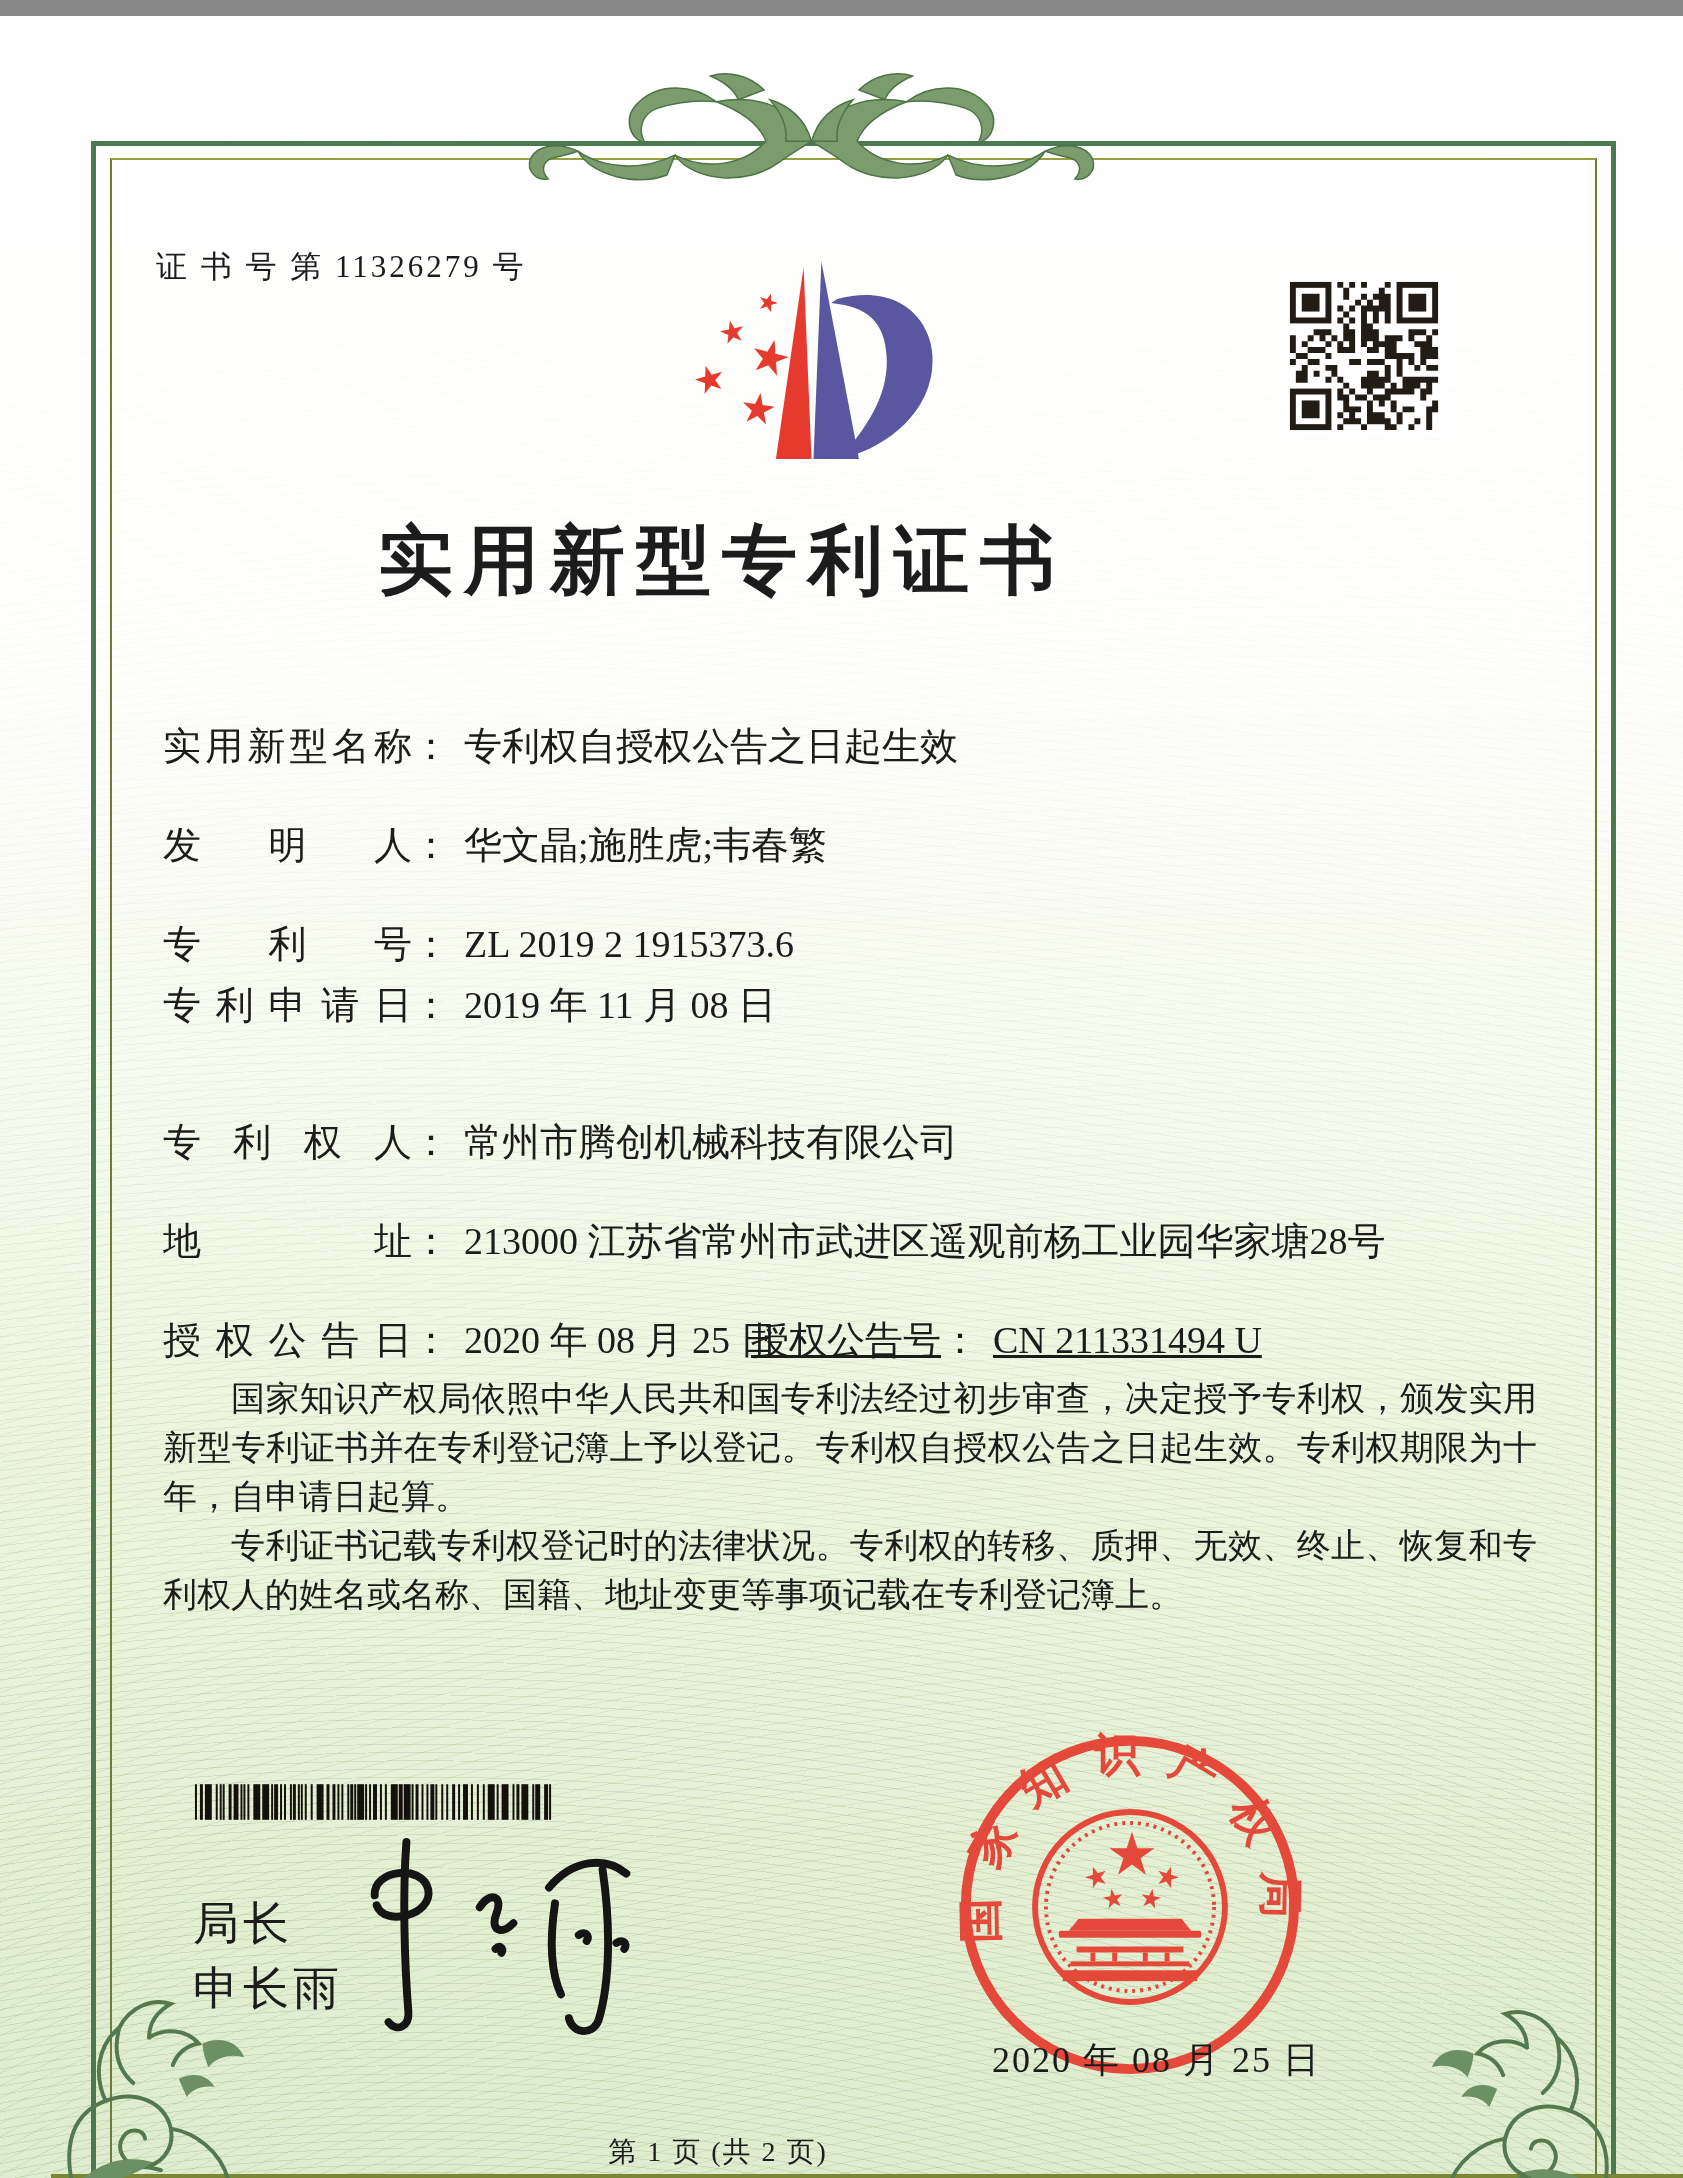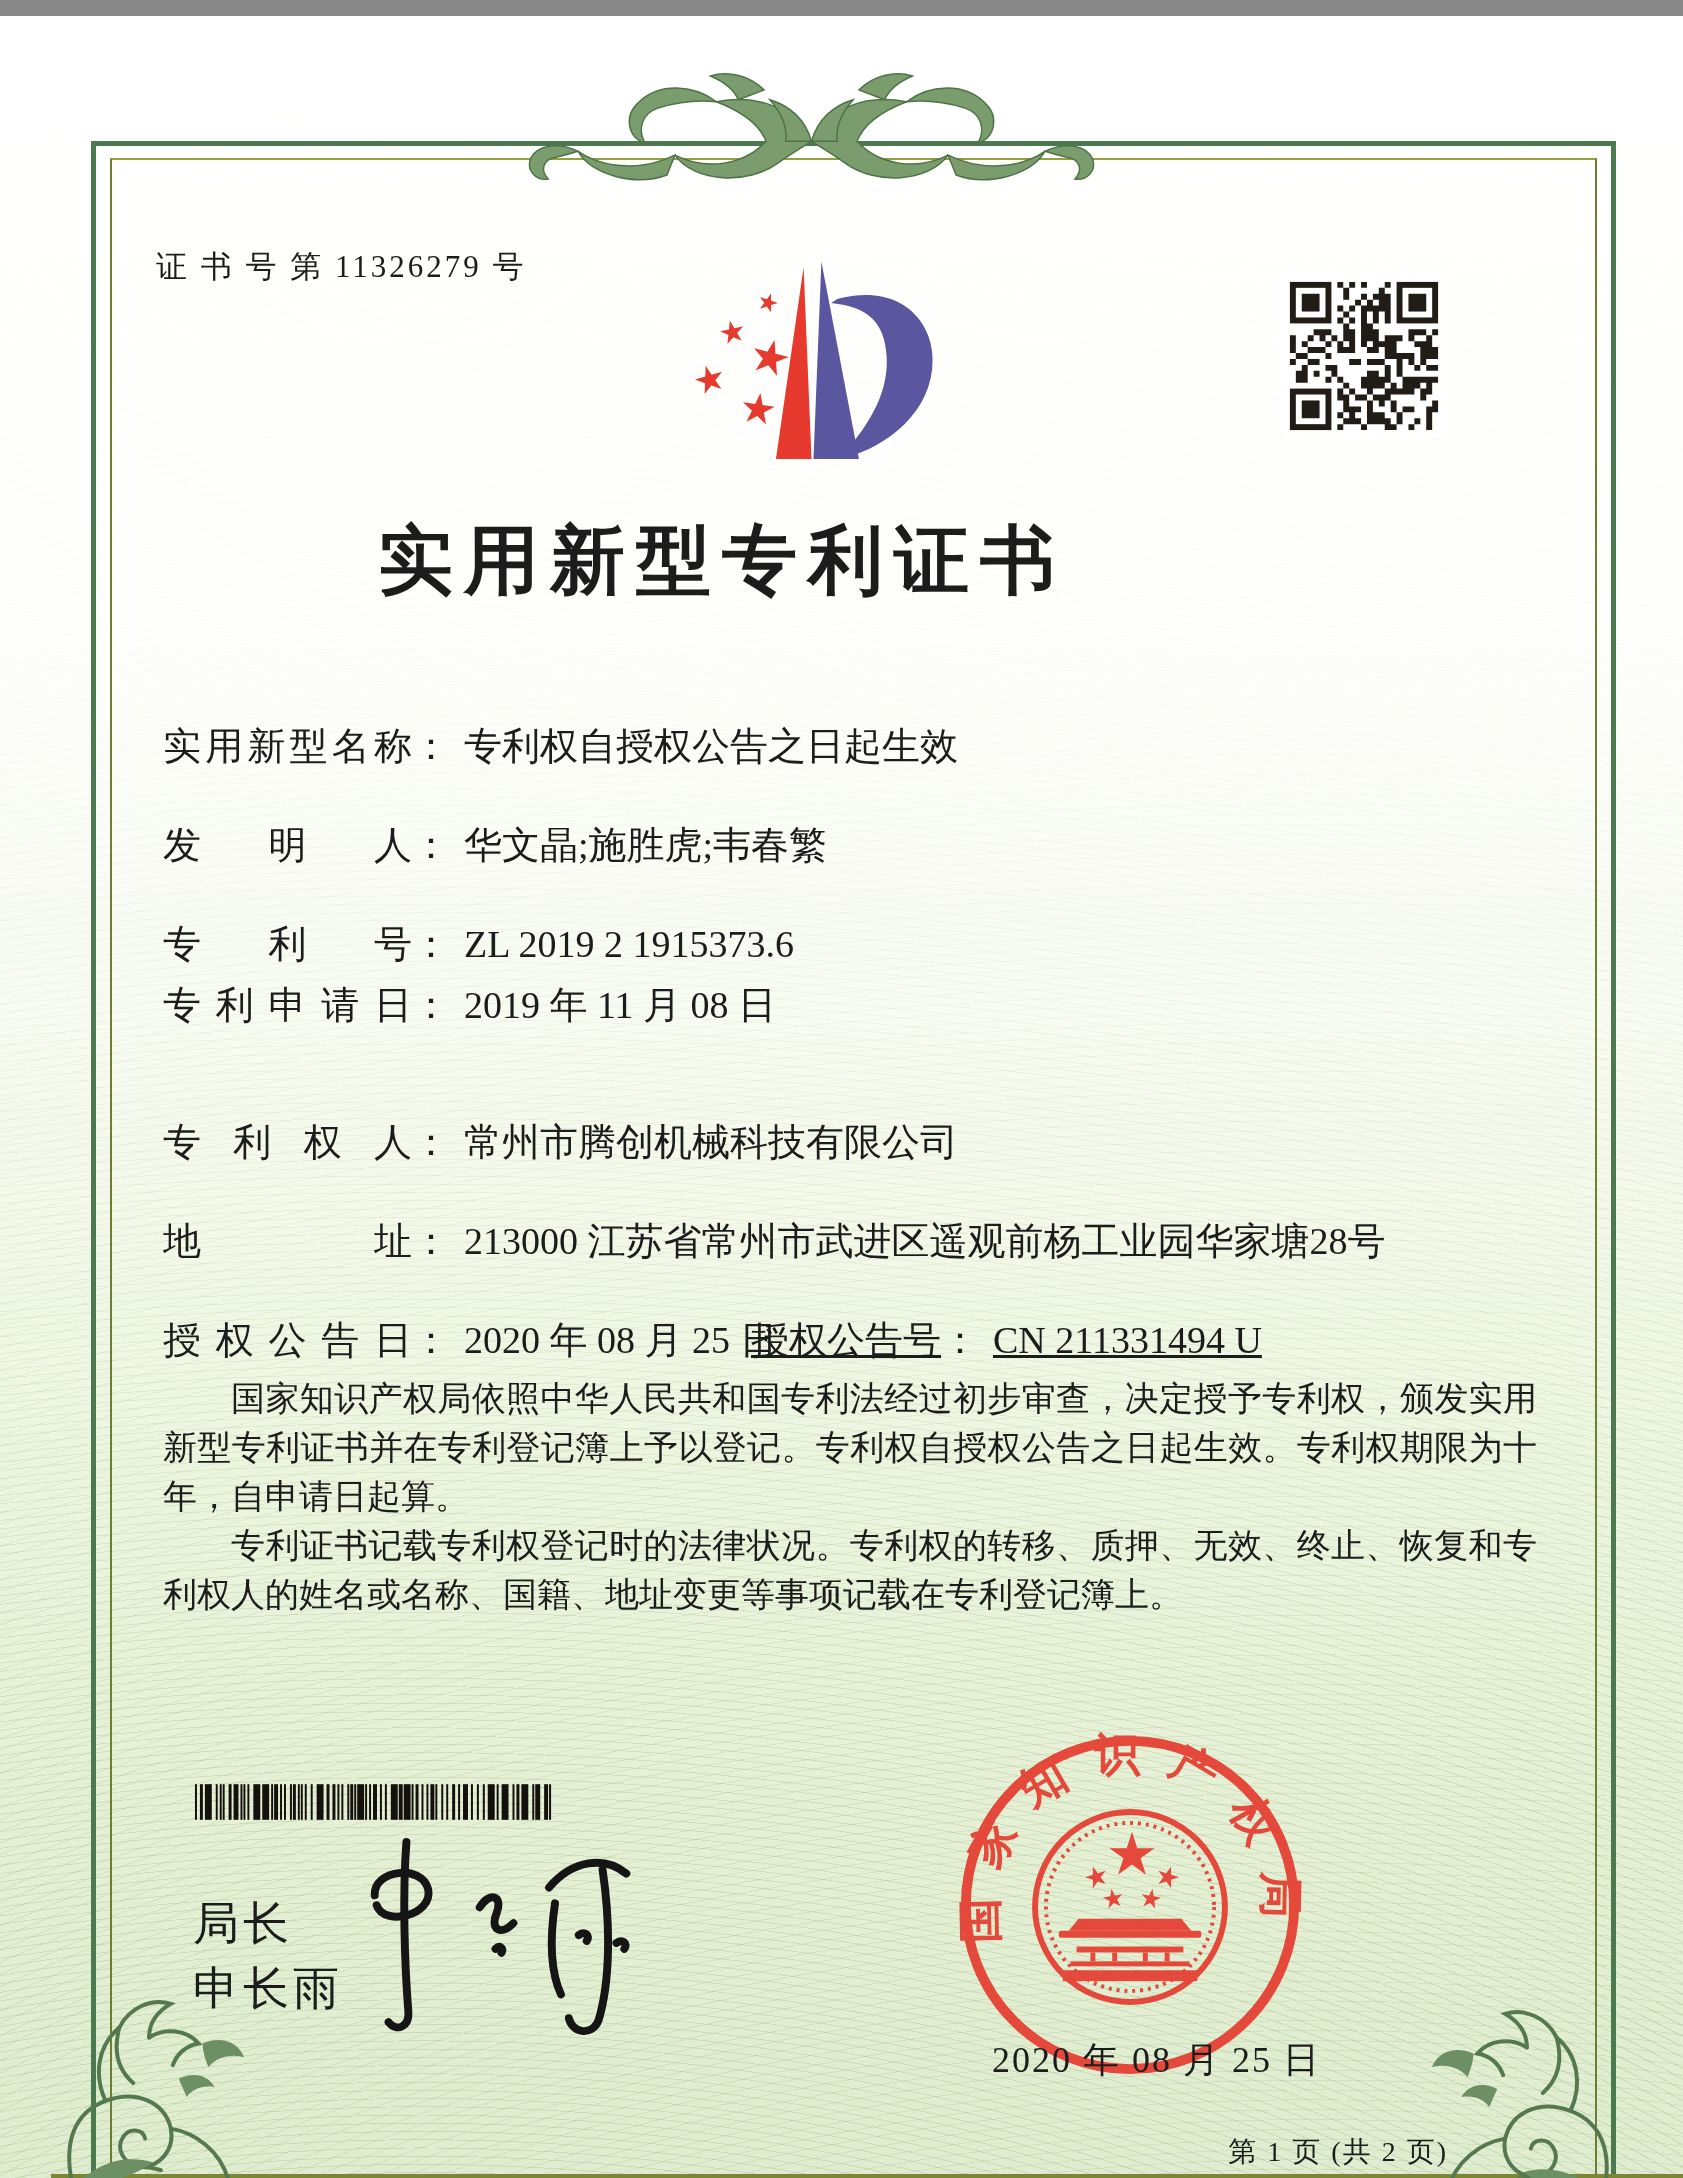--- a/index.html
+++ b/index.html
@@ -26,21 +26,21 @@
   .cert-no{left:156px;top:230px;font-size:31px;letter-spacing:3px;z-index:2;}
   .title{left:378px;top:495px;font-size:75px;font-weight:700;letter-spacing:11px;z-index:2;white-space:nowrap;}
   .row{left:163px;height:50px;font-size:38px;line-height:50px;z-index:2;white-space:nowrap;}
   .lab{display:inline-block;width:249px;text-align:justify;text-align-last:justify;}
   .colon{display:inline-block;margin-right:14px;}
   .row2col .col-right{position:absolute;left:588px;top:0;text-decoration:underline;}
   .body-text{left:163px;top:1358px;width:1374px;font-size:34px;line-height:49px;text-align:justify;z-index:2;}
   .body-text p{margin:0;text-indent:2em;}
   .director{left:193px;font-size:46px;font-family:"Liberation Sans","DejaVu Sans",sans-serif;z-index:2;letter-spacing:4px;}
   .seal-date{left:992px;top:2020px;font-size:36px;letter-spacing:2px;z-index:4;}
-  .footer{left:12px;top:2117px;width:1436px;text-align:right;font-size:28px;letter-spacing:2px;z-index:2;}
+  .footer{left:0;top:2117px;width:1436px;text-align:center;font-size:28px;letter-spacing:2px;z-index:2;}
   svg{display:block;}
   .seal{opacity:.9;z-index:3;}
   .flourish-br{transform:scaleX(-1);}
 </style>
 </head>
 <body>
 
 <div class="page">
 
   <svg width="0" height="0" style="position:absolute" aria-hidden="true">

